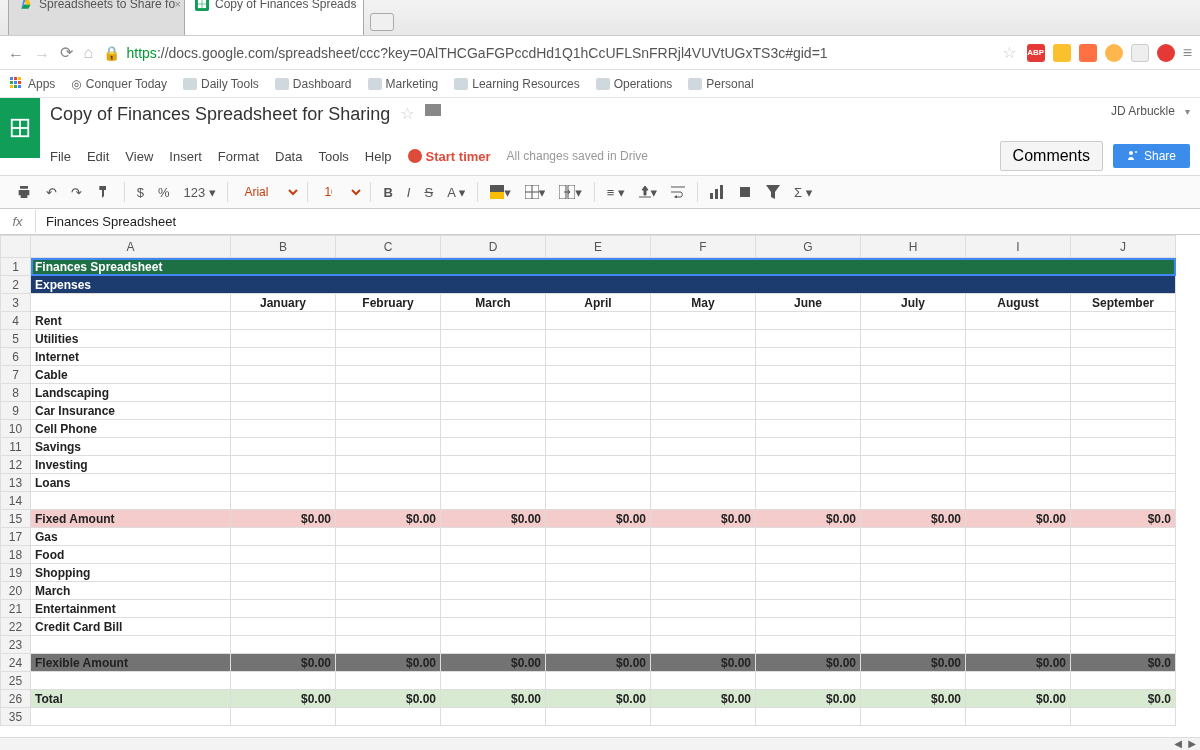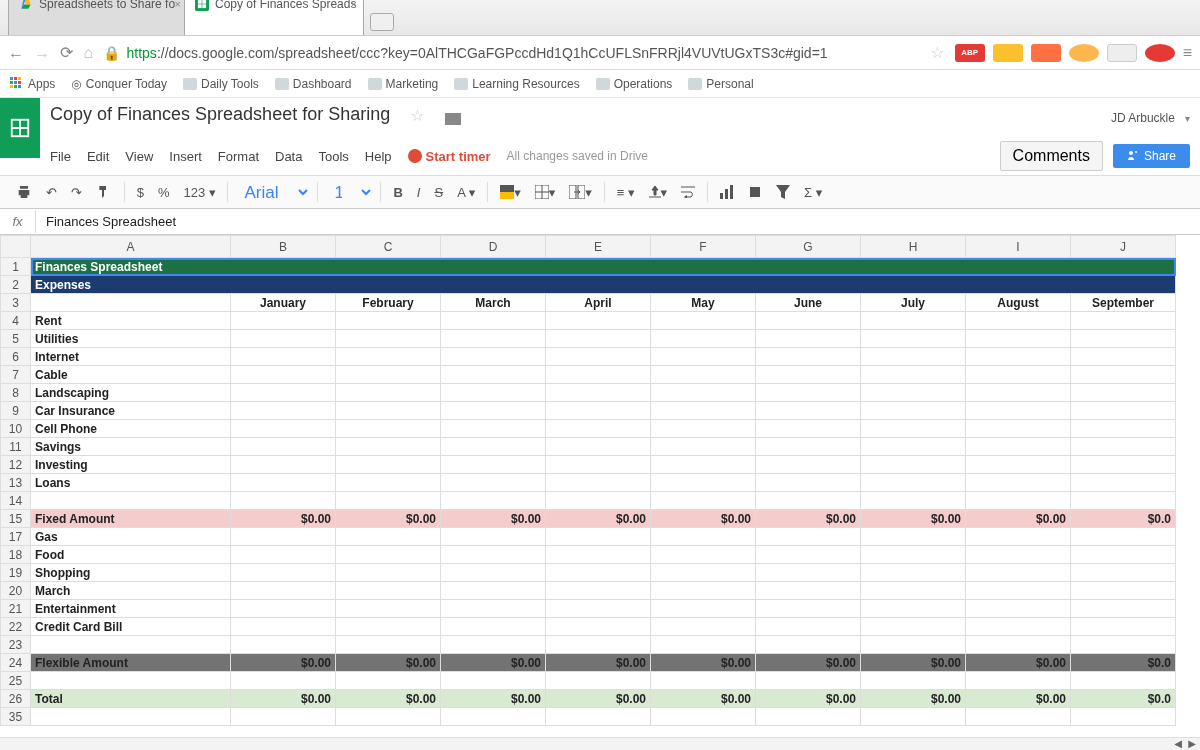--- a/index.html
+++ b/index.html
@@ -10,44 +10,44 @@
 .tab-close{position:absolute;right:6px;font-size:11px;color:#888}
 .tab-icon{width:14px;height:14px;display:inline-block}
 .newtab{width:24px;height:18px;border:1px solid #aaa;border-radius:3px;margin-left:10px;margin-bottom:4px;background:#f0f0f0}
 .nav-bar{height:34px;display:flex;align-items:center;padding:0 8px;gap:10px;border-bottom:1px solid #ddd}
 .nav-icon{color:#888;font-size:16px;cursor:pointer}
 .url-bar{flex:1;display:flex;align-items:center;gap:6px;font-size:14px}
 .url-bar .lock{color:#093}
 .url-bar .proto{color:#093}
 .url-bar .rest{color:#555}
 .ext-icons{display:flex;gap:8px;align-items:center}
-.ext{width:30px;height:18px;border-radius:3px}
+.ext{width:18px;height:18px;border-radius:3px}
 .bookmarks{height:28px;display:flex;align-items:center;padding:0 10px;gap:16px;font-size:12px;color:#555;border-bottom:1px solid #e5e5e5}
 .bookmarks .bm{display:flex;align-items:center;gap:4px;cursor:pointer}
 .folder-icon{width:14px;height:12px;background:#cfd8dc;border-radius:2px;display:inline-block}
 .docs-header{display:flex}
 .docs-logo{width:40px;height:60px;background:#0f9d58;display:flex;align-items:center;justify-content:center;color:#fff;font-size:18px}
 .docs-titlebar{flex:1;padding:6px 10px 0 10px}
-.doc-title-row{display:flex;align-items:flex-end;gap:20px}
+.doc-title-row{display:flex;align-items:flex-start;gap:10px}
 .doc-title{font-size:18px;color:#333}
 .star{color:#ccc;font-size:16px}
 .move-icon{width:16px;height:12px;background:#888}
 .doc-actions{margin-left:auto;display:flex;align-items:center;gap:10px}
 .user-name{font-size:12px;color:#555}
 .comments-btn{border:1px solid #ccc;background:#f5f5f5;padding:5px 12px;font-size:16px;border-radius:2px;cursor:pointer}
 .share-btn{background:#3b8ceb;color:#fff;border:none;padding:5px 14px;font-size:12px;border-radius:2px;cursor:pointer;display:flex;align-items:flex-start;gap:5px}
 .menu-bar{display:flex;gap:16px;font-size:13px;color:#444;margin-top:16px;align-items:center}
 .menu-bar span{cursor:pointer}
 .timer{display:flex;align-items:center;gap:4px;color:#dd4b39;font-weight:bold}
 .timer-dot{width:14px;height:14px;background:#dd4b39;border-radius:50%}
 .save-status{color:#999;font-size:12px}
 .toolbar{height:34px;border-top:1px solid #ddd;border-bottom:1px solid #ccc;background:#fafafa;display:flex;align-items:center;padding:0 10px;gap:2px;margin-top:4px}
 .tb-btn{padding:4px 6px;color:#555;font-size:13px;cursor:pointer;display:flex;align-items:center}
 .tb-sep{width:1px;height:20px;background:#ddd;margin:0 4px}
-.tb-select{border:none;background:transparent;font-size:17px;padding:3px 16px 3px 6px;color:#3b82f6}
+.tb-select{border:none;background:transparent;font-size:12px;padding:3px 16px 3px 6px;color:#c2410c}
 .fx-bar{height:26px;display:flex;align-items:center;border-bottom:1px solid #ccc}
 .fx-label{width:36px;text-align:center;font-style:italic;color:#777;font-size:13px;border-right:1px solid #ddd;padding:4px 0}
 .fx-input{flex:1;padding:4px 10px;font-size:13px}
 .sheet-area{overflow:auto;height:calc(750px - 36px - 34px - 28px - 60px - 34px - 26px - 30px);position:relative}
 .grid{border-collapse:collapse;table-layout:fixed}
 .grid th,.grid td{border:1px solid #ddd;height:18px;font-size:12px;padding:1px 4px;white-space:nowrap;overflow:hidden}
 .grid .colhead{background:#f3f3f3;text-align:center;font-weight:normal;color:#555;height:22px;position:sticky;top:0}
 .grid .rowhead{background:#f3f3f3;text-align:center;font-weight:normal;color:#555;width:30px;position:sticky;left:0}
 .grid .corner{background:#f3f3f3;width:30px;position:sticky;left:0;top:0;z-index:2}
 .col-a{width:200px}.col-other{width:105px}

